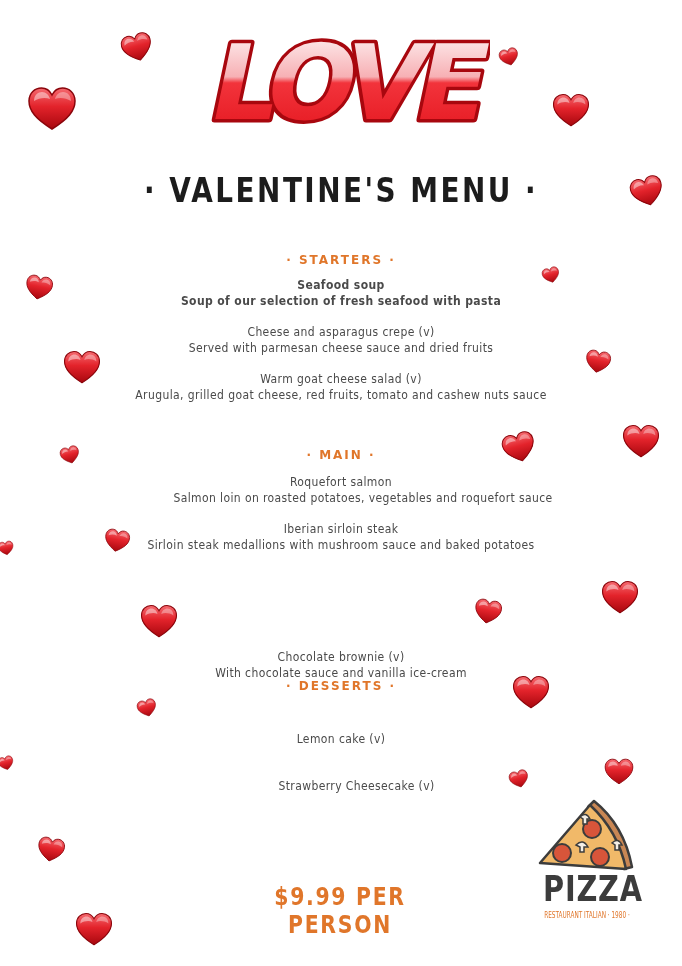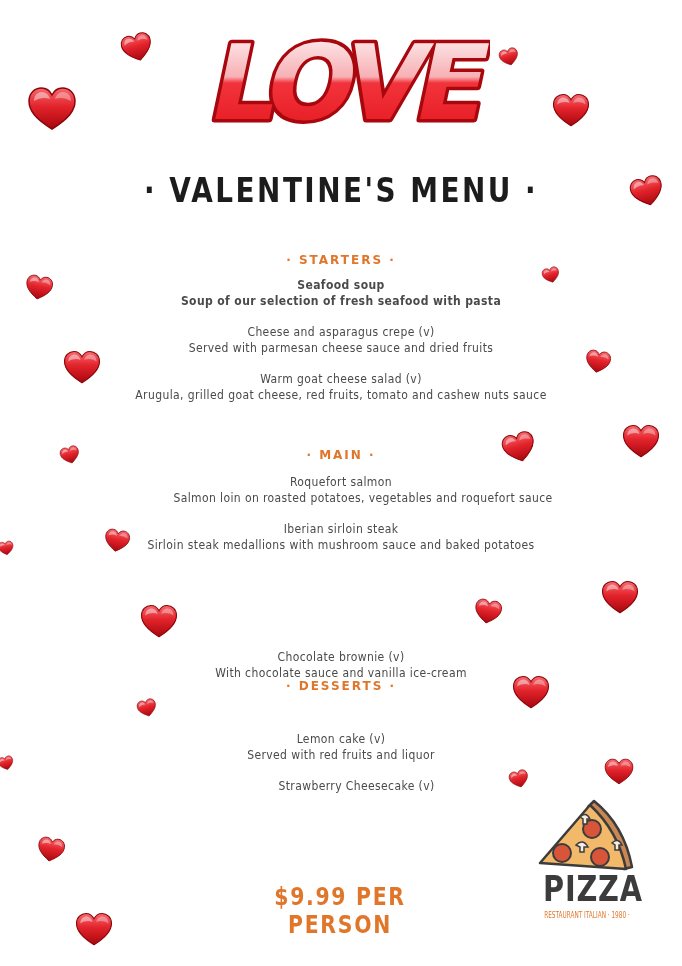--- a/index.html
+++ b/index.html
@@ -415,21 +415,20 @@
     <span class="desc" style="padding:0 100px;">Sirloin steak medallions with mushroom sauce and baked potatoes</span>
   </div>
 
   <div class="section-head" style="top:659px;margin-top:20px;">· DESSERTS ·</div>
   <div class="item" style="top:650px;">
     <span>Chocolate brownie (v)</span>
     <span class="desc">With chocolate sauce and vanilla ice-cream</span>
   </div>
   <div class="item" style="top:732px;">
     <span>Lemon cake (v)</span>
-    <span class="desc">Served with red fruits and liquor</span>
   </div>
   <div class="item" style="top:779px;margin-left:31px;">
     <span>Strawberry Cheesecake (v)</span>
   </div>
 
   <div class="price">$9.99 PER PERSON</div>
 
   <div class="pizza-logo">
     <svg viewBox="0 0 110 80" width="110" height="80">
 

